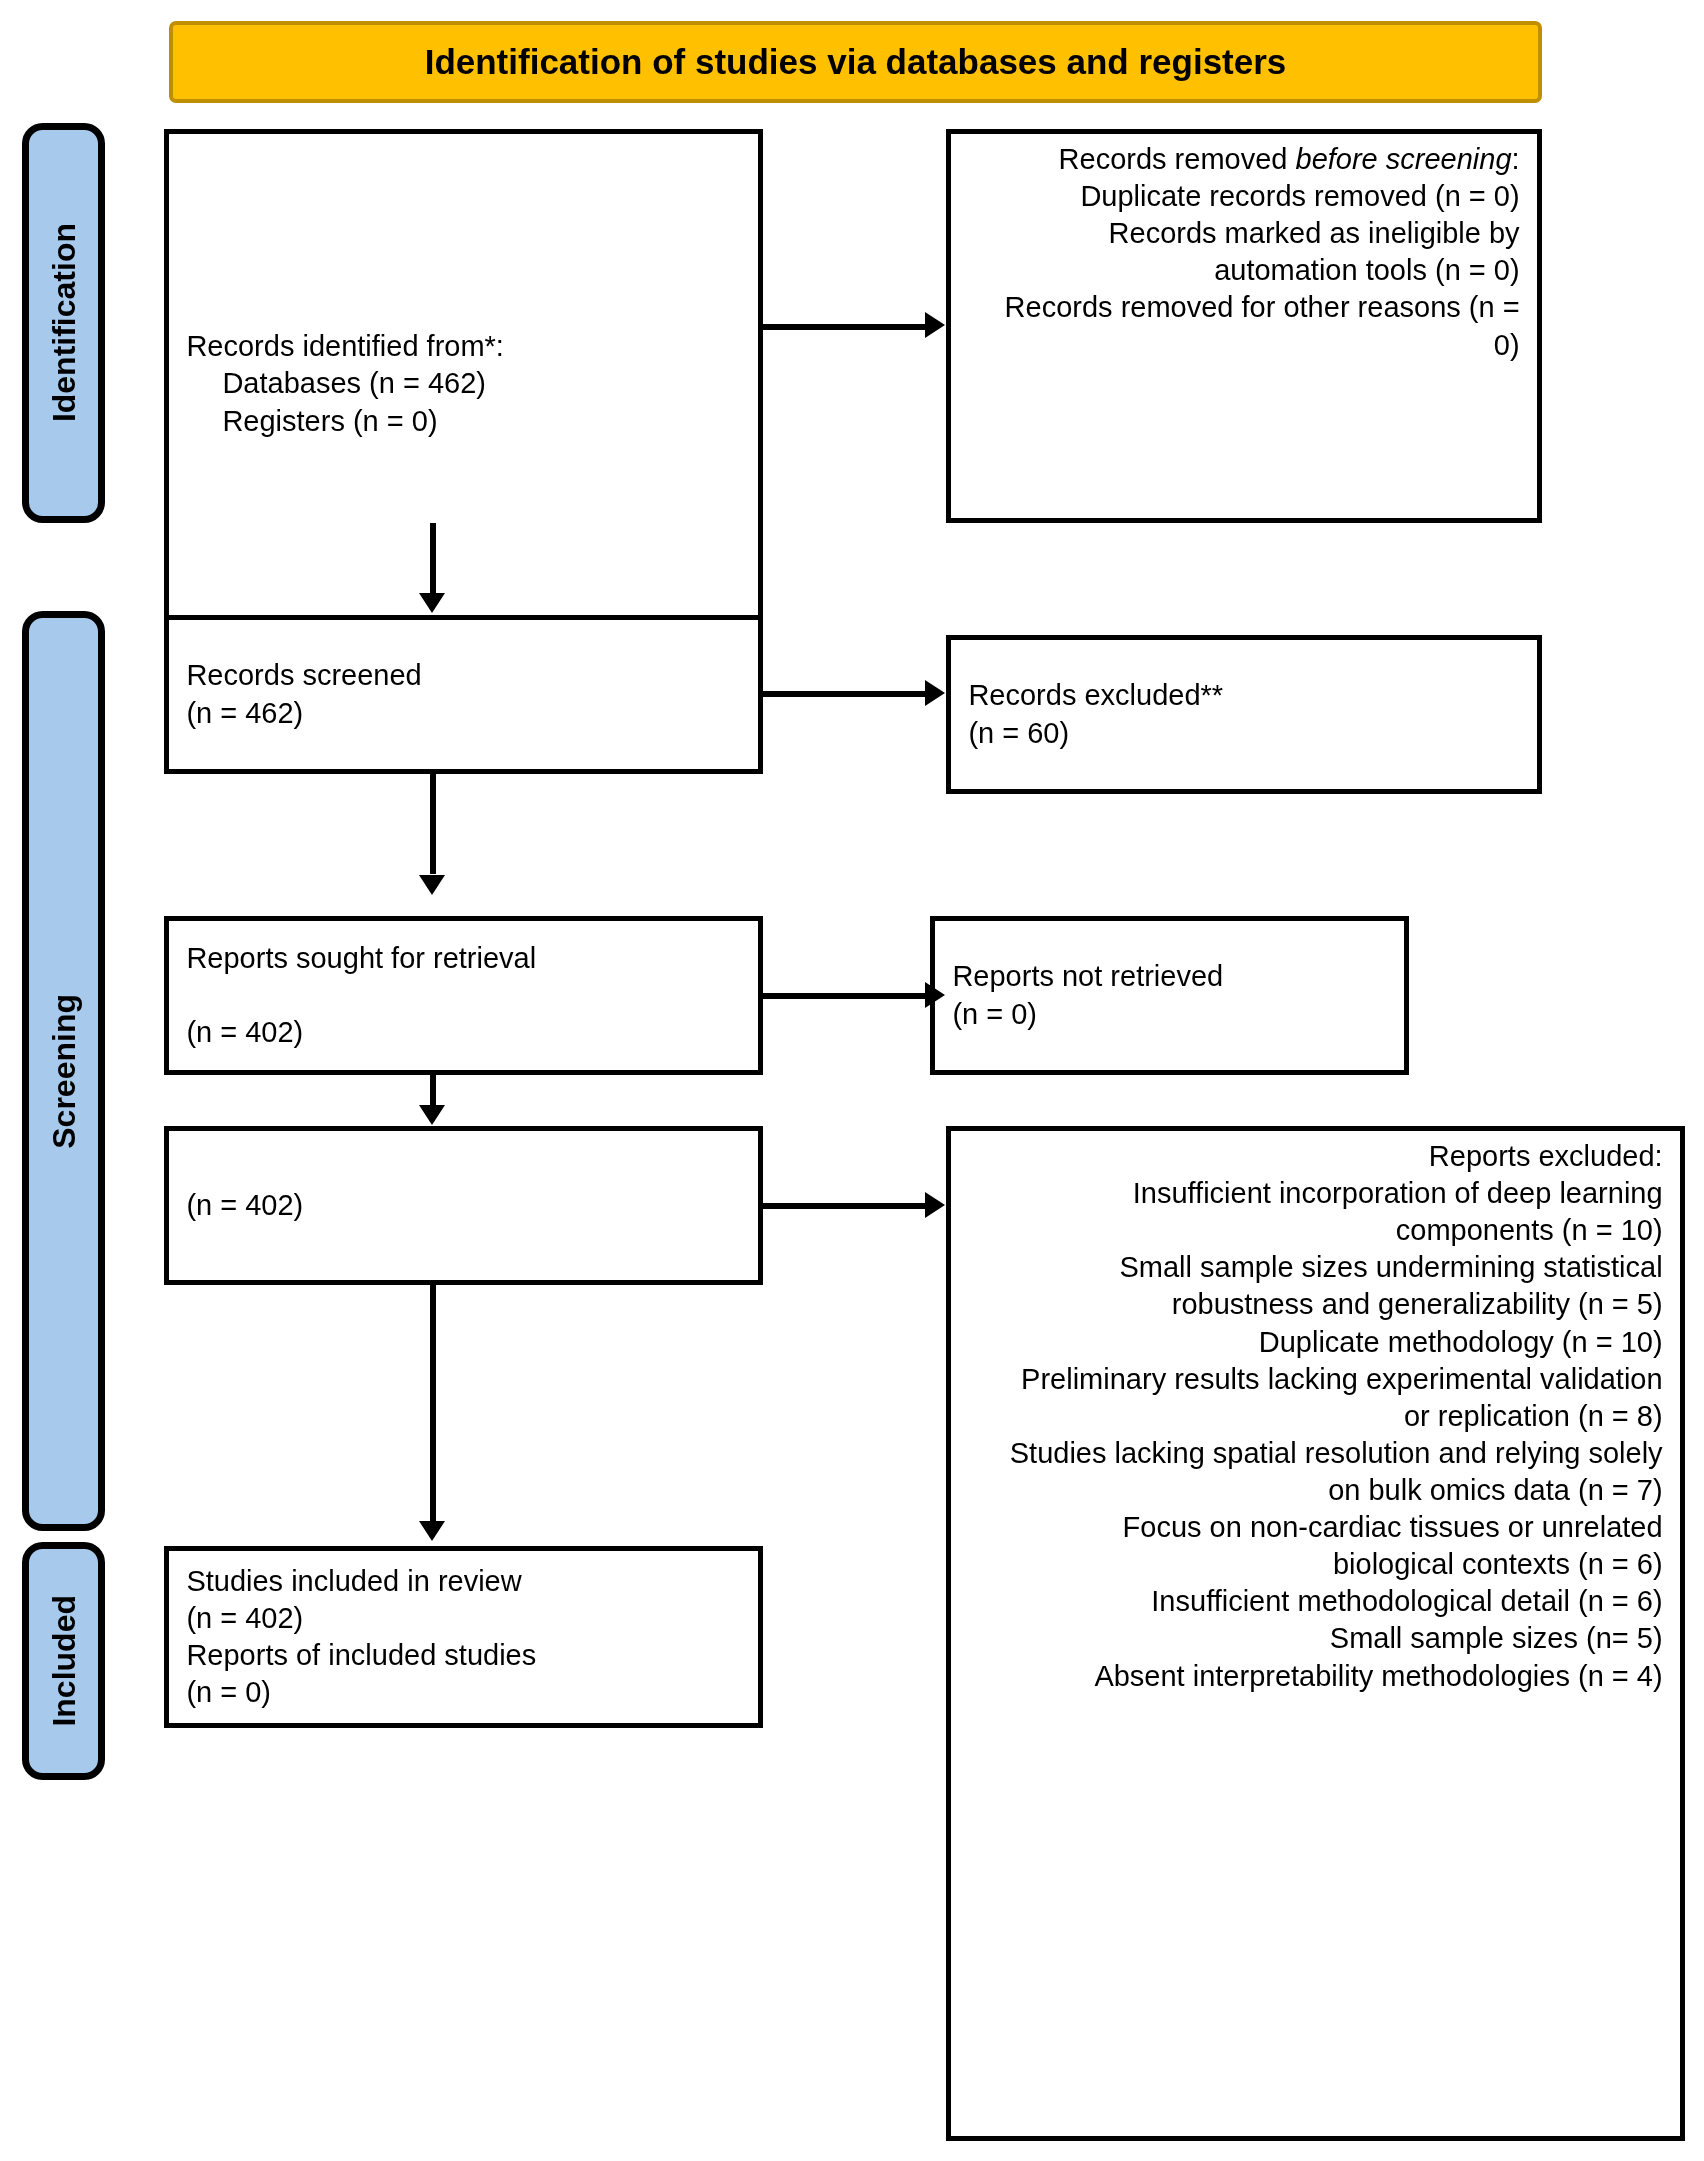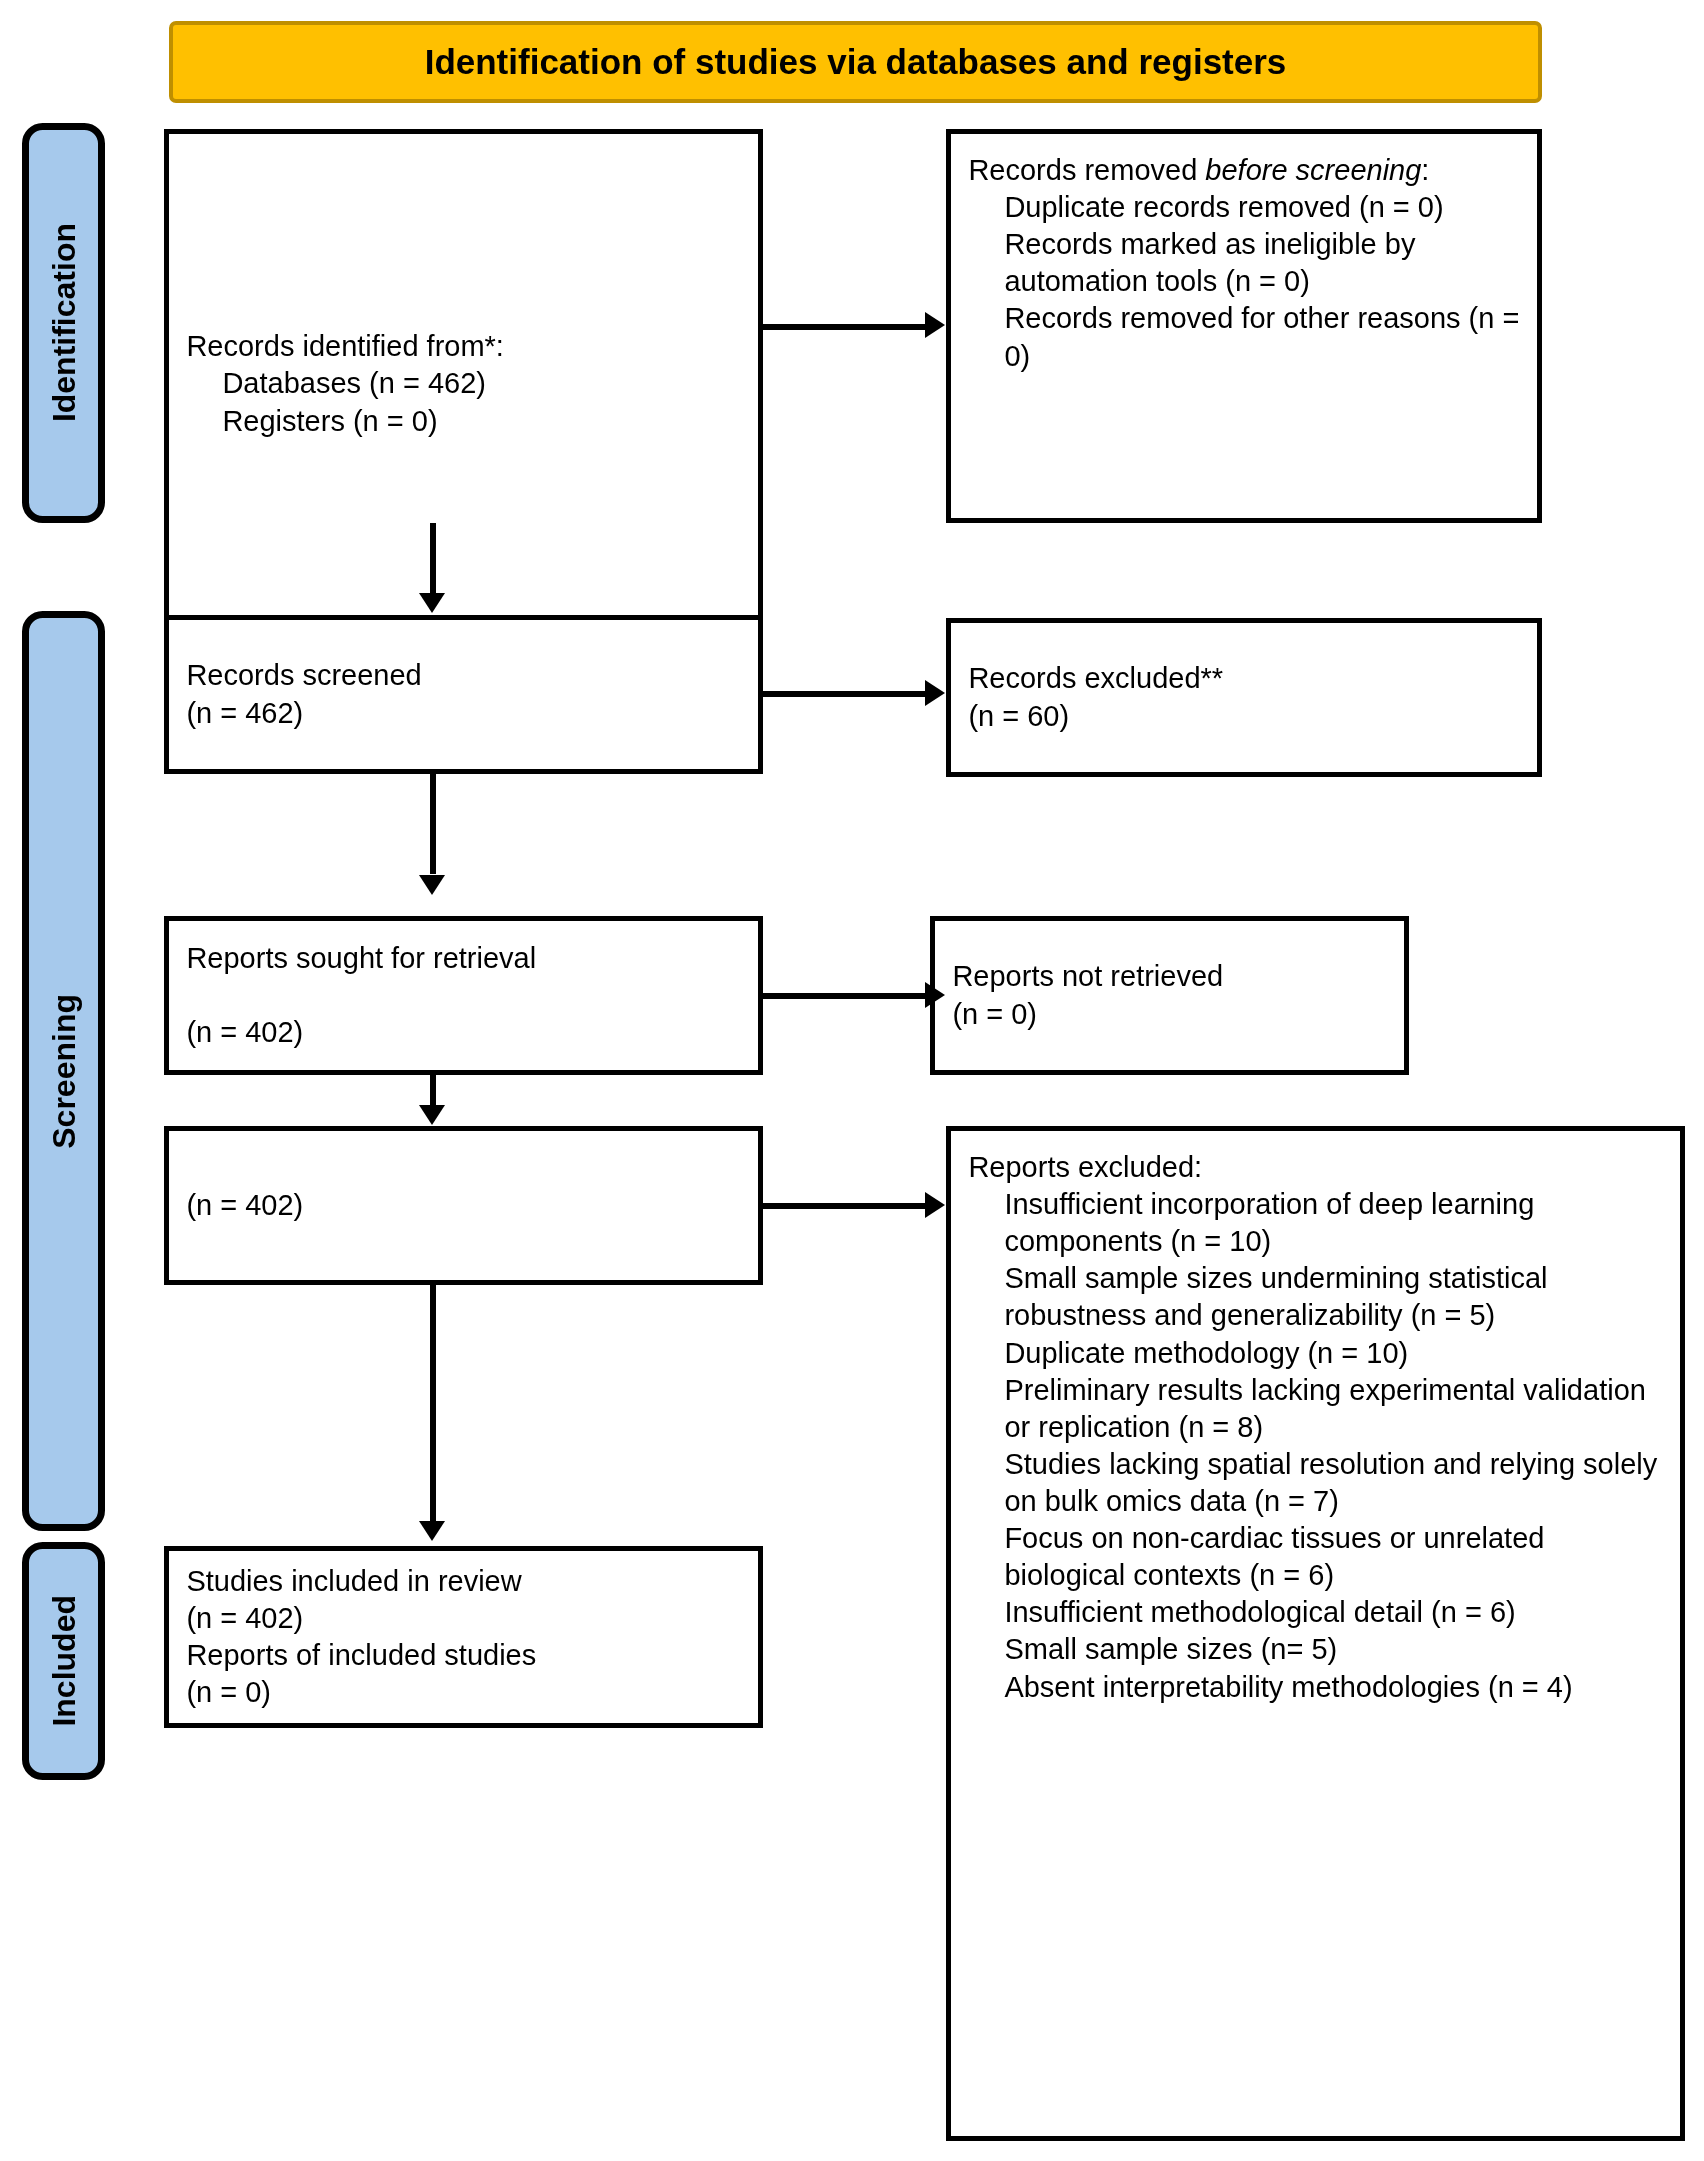--- a/index.html
+++ b/index.html
@@ -70,35 +70,35 @@
   .flow-box {
     position: absolute;
     background: #ffffff;
     border: 5.6px solid #000000;
     box-sizing: border-box;
     padding: 0 17.4px;
     display: flex;
     flex-direction: column;
     justify-content: center;
   }
-  .flow-box.top-align { justify-content: flex-start; padding-top: 18px; }
+  .flow-box.top-align { justify-content: flex-start; padding-top: 7px; text-align: right; }
 
   .box-text {
     font-size: 29px;
     line-height: 1.28;
     color: #000000;
     white-space: pre-wrap;
   }
   .box-text .ital { font-style: italic; }
   .indent-block { padding-left: 36px; }
 
   #box-identified        { left: 164px; top: 129px;  width: 599px; height: 510px; }
   #box-removed-before    { left: 946px; top: 129px; width: 596px; height: 394px; }
   #box-screened          { left: 164px; top: 615px;  width: 599px; height: 159px; }
-  #box-records-excluded  { left: 946px; top: 618px; width: 596px; height: 159px; }
+  #box-records-excluded  { left: 946px; top: 635px; width: 596px; height: 159px; }
   #box-sought            { left: 164px; top: 916px; width: 599px; height: 159px; gap: 36px; }
   #box-not-retrieved     { left: 930px; top: 916px; width: 479px; height: 159px; }
   #box-assessed          { left: 164px; top: 1126px; width: 599px; height: 159px; }
   #box-reports-excluded  { left: 946px; top: 1126px; width: 739px; height: 1015px; }
   #box-included          { left: 164px; top: 1546px; width: 599px; height: 182px; }
 
   
   .v-line {
     position: absolute;
     width: 5.6px;

